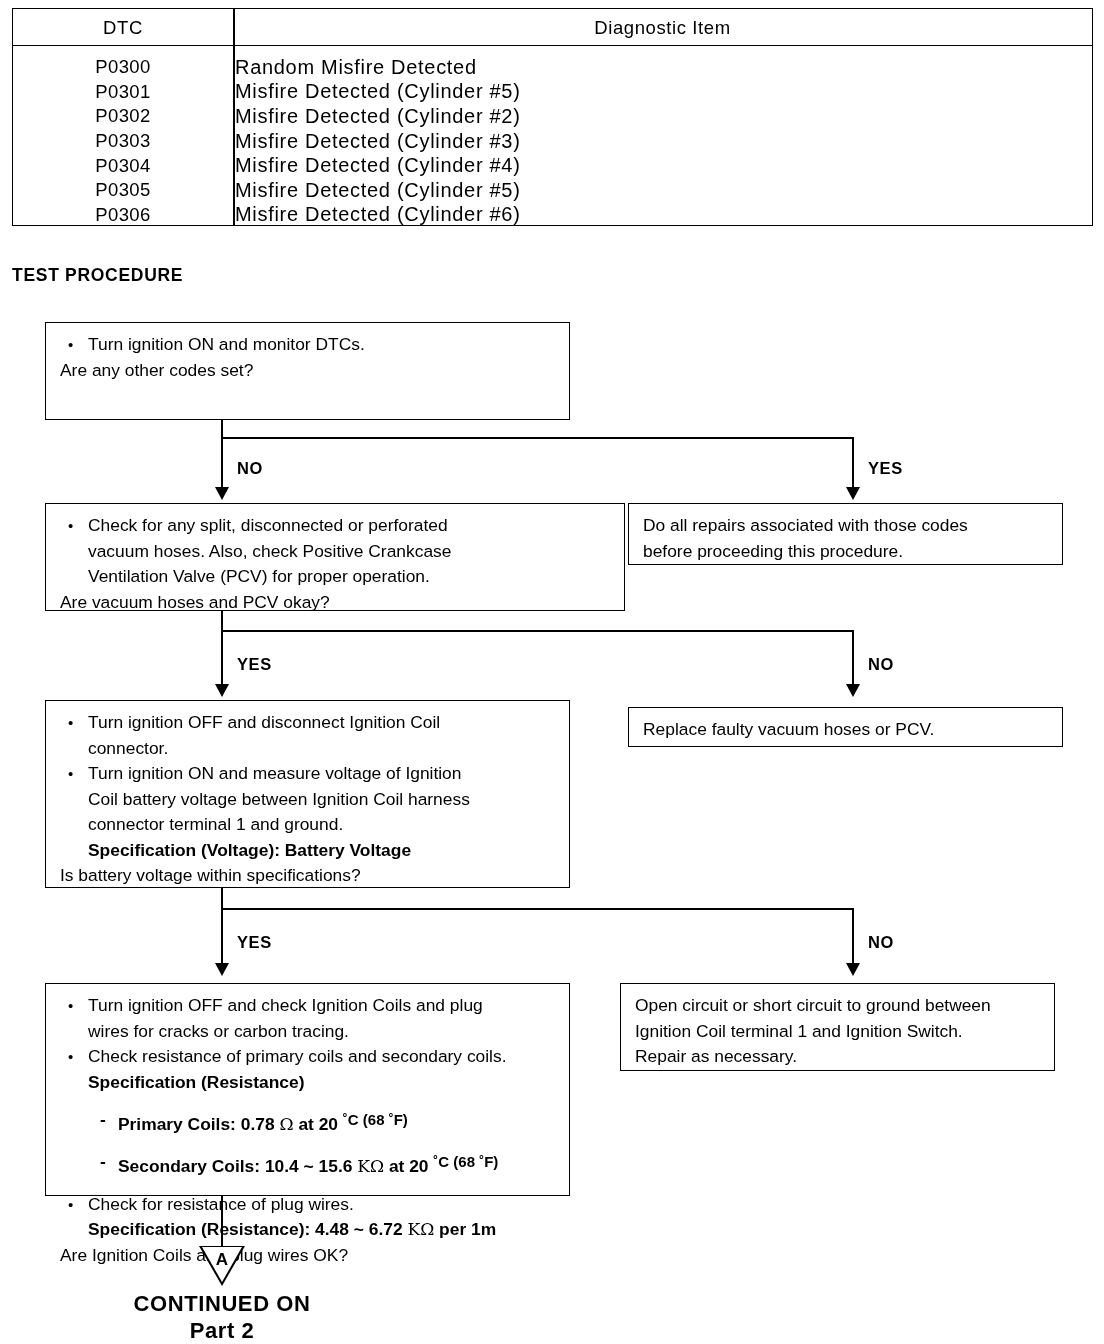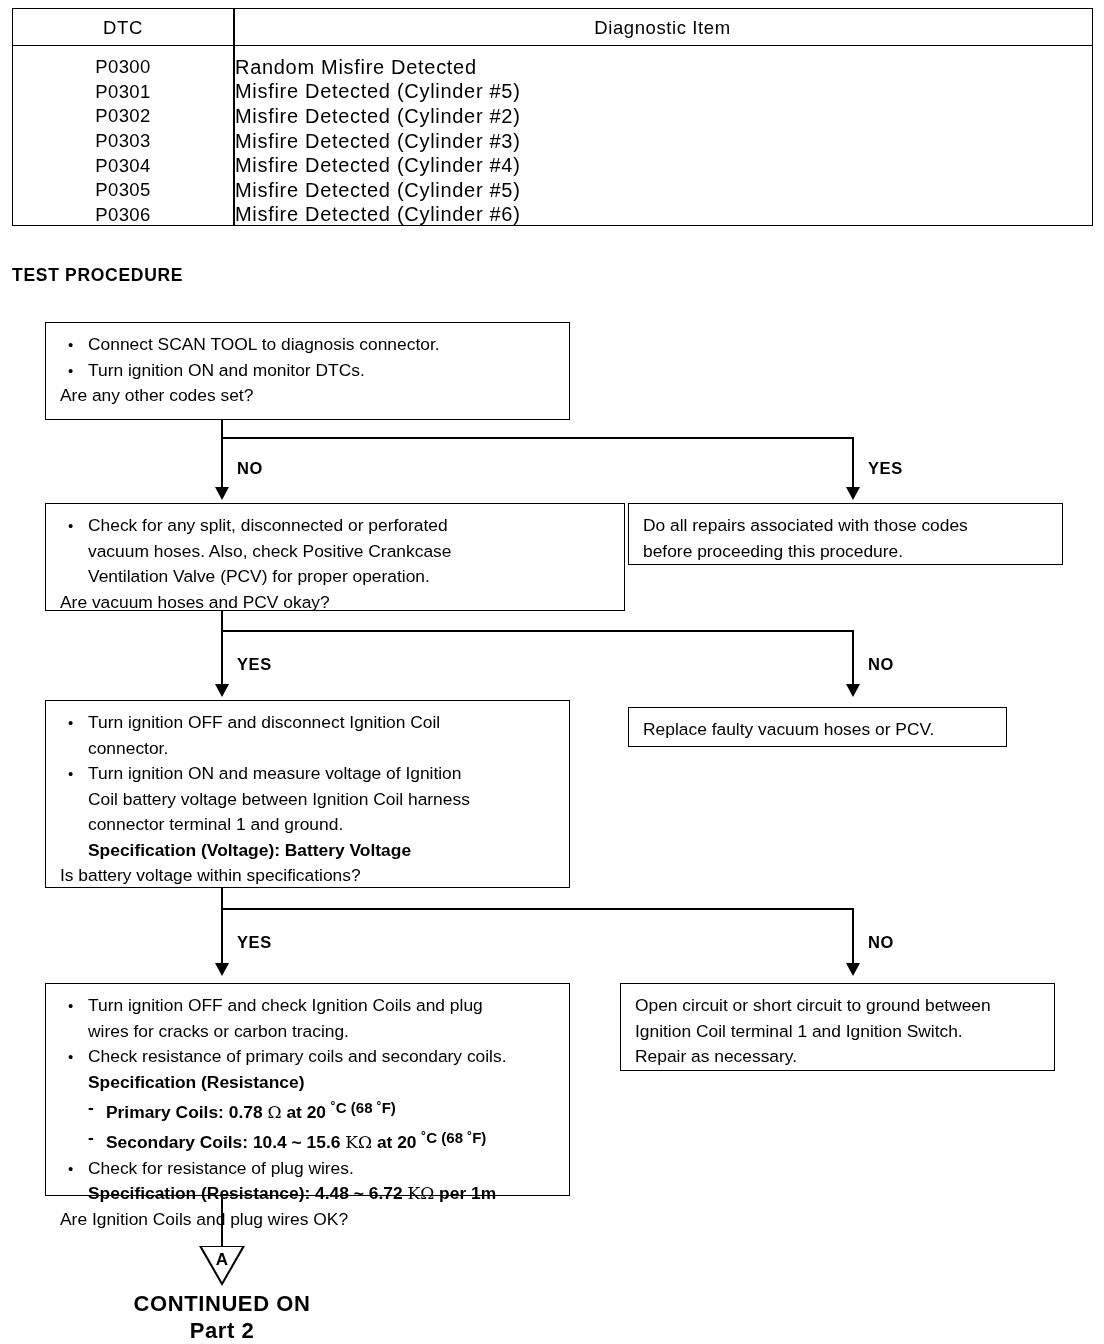--- a/index.html
+++ b/index.html
@@ -111,21 +111,21 @@
   .li::before {
     content: "\2022";
     position: absolute;
     left: 10px;
     top: 0;
     font-size: 15px;
   }
   .li-dash {
     position: relative;
     padding-left: 48px;
-    margin: 0;
+    margin: 12px;
     font-weight: bold;
   }
   .li-dash::before {
     content: "-";
     position: absolute;
     left: 30px;
     top: 0;
     font-weight: bold;
   }
   .plain { margin: 0; padding-left: 2px; }
@@ -238,21 +238,20 @@
         <div class="dtc-code">P0306</div>
         <div class="dtc-item">Misfire Detected (Cylinder #6)</div>
       </div>
     </div>
   </div>
 
   <div class="section-title">TEST PROCEDURE</div>
 
   <div class="fbox" style="left:45px; top:322px; width:525px; height:98px;">
     <div class="inner">
-      <p class="li">Connect SCAN TOOL to diagnosis connector.</p>
       <p class="li">Turn ignition ON and monitor DTCs.</p>
       <p class="plain">Are any other codes set?</p>
     </div>
   </div>
 
   <div class="vline" style="left:221px; top:420px; height:18px;"></div>
   <div class="hline" style="left:221px; top:437px; width:632px;"></div>
   <div class="vline" style="left:221px; top:437px; height:54px;"></div>
   <div class="arrow-down" style="left:214.5px; top:487px;"></div>
   <div class="vline" style="left:852px; top:437px; height:54px;"></div>
@@ -290,21 +289,21 @@
       <p class="li">Turn ignition OFF and disconnect Ignition Coil</p>
       <p class="ind">connector.</p>
       <p class="li">Turn ignition ON and measure voltage of Ignition</p>
       <p class="ind">Coil battery voltage between Ignition Coil harness</p>
       <p class="ind">connector terminal 1 and ground.</p>
       <p class="ind b">Specification (Voltage): Battery Voltage</p>
       <p class="plain">Is battery voltage within specifications?</p>
     </div>
   </div>
 
-  <div class="fbox" style="left:628px; top:707px; width:379px; height:40px;">
+  <div class="fbox" style="left:628px; top:707px; width:435px; height:40px;">
     <div class="inner">
       <p class="plain">Replace faulty vacuum hoses or PCV.</p>
     </div>
   </div>
 
   <div class="vline" style="left:221px; top:888px; height:21px;"></div>
   <div class="hline" style="left:221px; top:908px; width:632px;"></div>
   <div class="vline" style="left:221px; top:908px; height:58px;"></div>
   <div class="arrow-down" style="left:214.5px; top:963px;"></div>
   <div class="vline" style="left:852px; top:908px; height:58px;"></div>

